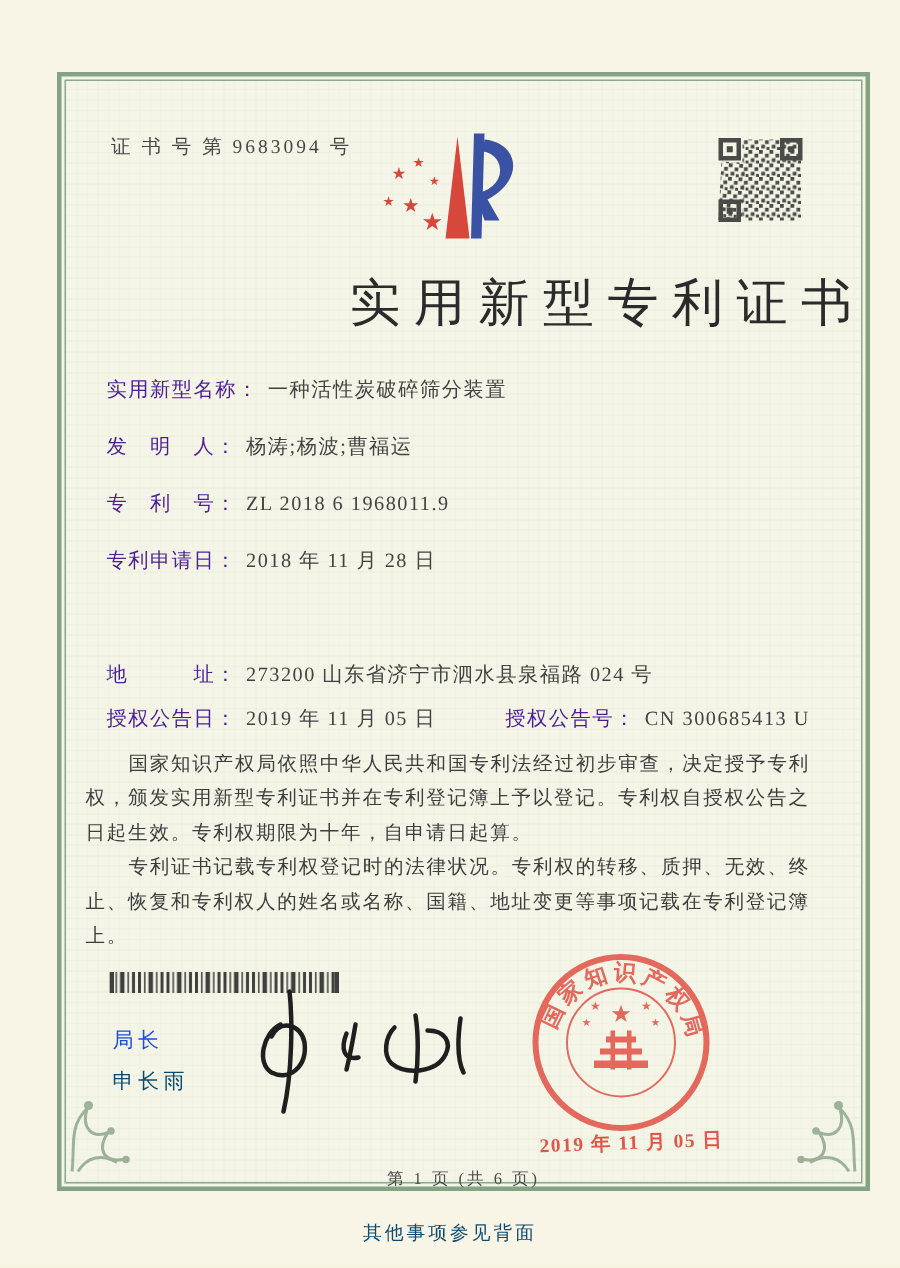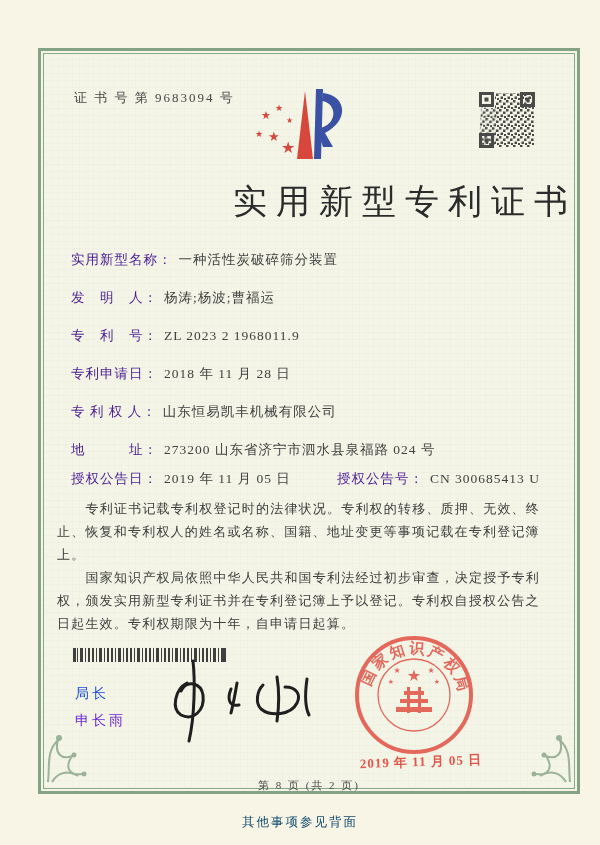--- a/index.html
+++ b/index.html
@@ -55,21 +55,21 @@
   .paragraphs p{margin:0;text-indent:2.2em;}
   .barcode{position:absolute;left:32px;top:597px;}
   .director-title{
     position:absolute;left:34px;top:634px;
     font-family:"Liberation Sans","DejaVu Sans",sans-serif;
     font-size:14px;letter-spacing:3px;color:#1d4ed8;
   }
   .director-name{
     position:absolute;left:34px;top:661px;
     font-family:Liberation Serif, serif;
-    font-size:14px;letter-spacing:3px;color:#6d28d9;
+    font-size:14px;letter-spacing:3px;color:#0c4a6e;
   }
   .signature{position:absolute;left:118px;top:598px;}
   .seal{position:absolute;left:303px;top:578px;}
   .seal-date{
     position:absolute;left:300px;top:702px;width:160px;
     color:#e25549;font-size:13px;letter-spacing:1px;
     transform:rotate(-2deg);text-align:center;font-weight:bold;
   }
   .page-info{
     position:absolute;left:0;top:727px;width:100%;
@@ -131,38 +131,35 @@
 
     <div class="title">实用新型专利证书</div>
 
     <div class="field-row" style="top:200px">
       <span class="field-label">实用新型名称：</span><span class="field-value">一种活性炭破碎筛分装置</span>
     </div>
     <div class="field-row" style="top:238px">
       <span class="field-label">发　明　人：</span><span class="field-value">杨涛;杨波;曹福运</span>
     </div>
     <div class="field-row" style="top:276px">
-      <span class="field-label">专　利　号：</span><span class="field-value">ZL 2023 2 1968011.9</span>
+      <span class="field-label">专　利　号：</span><span class="field-value">ZL 2018 6 1968011.9</span>
     </div>
     <div class="field-row" style="top:314px">
       <span class="field-label">专利申请日：</span><span class="field-value">2018 年 11 月 28 日</span>
     </div>
-    <div class="field-row" style="top:352px">
-      <span class="field-label">专 利 权 人：</span><span class="field-value">山东恒易凯丰机械有限公司</span>
-    </div>
     <div class="field-row" style="top:390px">
       <span class="field-label">地　　　址：</span><span class="field-value">273200 山东省济宁市泗水县泉福路 024 号</span>
     </div>
     <div class="field-row" style="top:419px">
       <span class="field-label">授权公告日：</span><span class="field-value">2019 年 11 月 05 日</span><span class="field-label grant-number">授权公告号：</span><span class="field-value">CN 300685413 U</span>
     </div>
 
     <div class="paragraphs">
+      <p>国家知识产权局依照中华人民共和国专利法经过初步审查，决定授予专利权，颁发实用新型专利证书并在专利登记簿上予以登记。专利权自授权公告之日起生效。专利权期限为十年，自申请日起算。</p>
       <p>专利证书记载专利权登记时的法律状况。专利权的转移、质押、无效、终止、恢复和专利权人的姓名或名称、国籍、地址变更等事项记载在专利登记簿上。</p>
-      <p>国家知识产权局依照中华人民共和国专利法经过初步审查，决定授予专利权，颁发实用新型专利证书并在专利登记簿上予以登记。专利权自授权公告之日起生效。专利权期限为十年，自申请日起算。</p>
     </div>
 
     <div class="barcode">
       <svg width="153" height="14" viewBox="0 0 153 14">
         <defs>
           <pattern id="bcp" width="19" height="14" patternUnits="userSpaceOnUse">
             <rect x="0" y="0" width="2" height="14" fill="#3f3f3d"></rect>
             <rect x="4" y="0" width="1" height="14" fill="#3f3f3d"></rect>
             <rect x="7" y="0" width="3" height="14" fill="#3f3f3d"></rect>
             <rect x="12" y="0" width="1" height="14" fill="#3f3f3d"></rect>
@@ -211,21 +208,21 @@
             <rect x="52" y="78" width="36" height="5"></rect>
             <rect x="63" y="58" width="3" height="26"></rect>
             <rect x="74" y="58" width="3" height="26"></rect>
           </g>
           <circle cx="70" cy="66" r="36" fill="none" stroke="#e25549" stroke-width="1.3"></circle>
         </g>
       </svg>
     </div>
     <div class="seal-date">2019 年 11 月 05 日</div>
 
-    <div class="page-info">第 8 页 (共 2 页)</div>
+    <div class="page-info">第 1 页 (共 6 页)</div>
 
     <div class="ornament-left">
       <svg width="46" height="56" viewBox="0 0 46 56">
         <g fill="none" stroke="#7f9d7f" stroke-width="2">
           <path d="M4,54 C6,36 2,24 14,12 C10,26 18,32 28,28 C20,40 26,48 38,46"></path>
           <path d="M8,54 C14,44 24,42 34,48"></path>
           <circle cx="15" cy="10" r="3" fill="#7f9d7f" stroke="none"></circle>
           <circle cx="30" cy="27" r="2.5" fill="#7f9d7f" stroke="none"></circle>
           <circle cx="40" cy="46" r="2.5" fill="#7f9d7f" stroke="none"></circle>
         </g>

